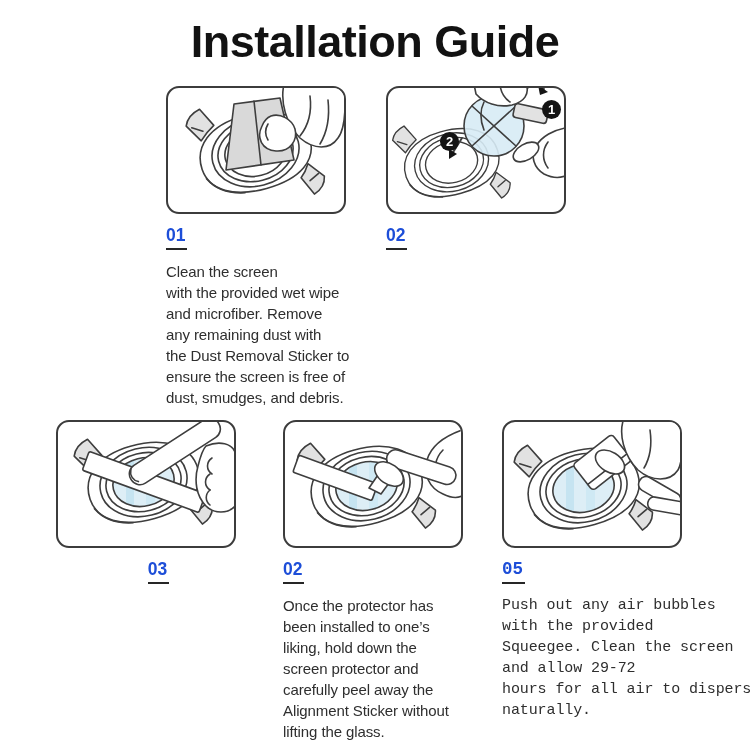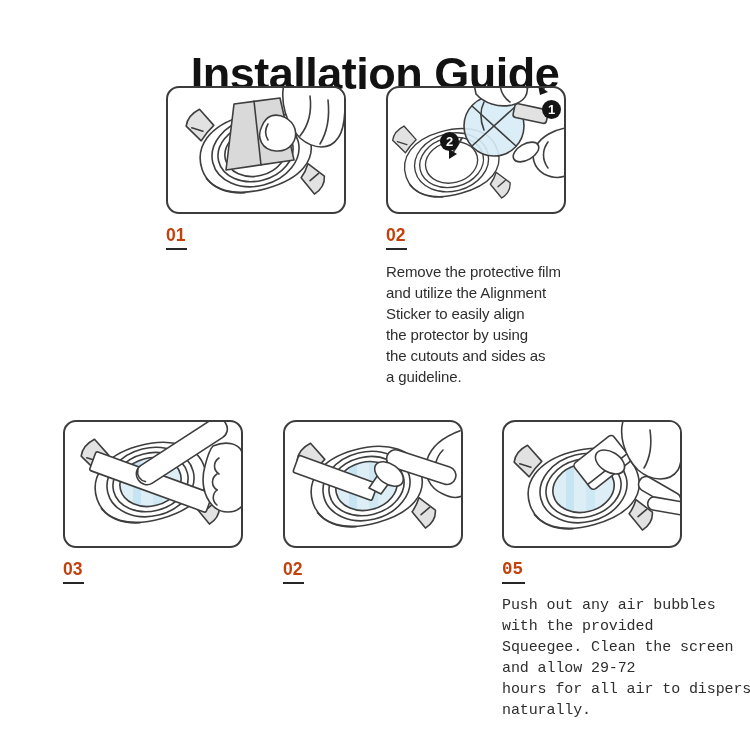--- a/index.html
+++ b/index.html
@@ -2,35 +2,35 @@
 <html><head>
 <meta charset="utf-8">
 <style>
   html,body{margin:0;padding:0;}
   body{
     width:750px;height:750px;position:relative;background:#ffffff;
     font-family:"Liberation Sans", sans-serif;color:#2d2d2d;overflow:hidden;
   }
   .title{
     position:absolute;top:16px;left:0;width:750px;text-align:center;
-    font-size:45px;font-weight:bold;color:#121212;letter-spacing:-0.5px;margin-top:32px;
+    font-size:45px;font-weight:bold;color:#121212;letter-spacing:-0.5px;
   }
   .step{position:absolute;}
   #step1{left:166px;top:86px;width:210px;}
   #step2{left:386px;top:86px;width:210px;}
-  #step3{left:63px; top:420px;width:205px;}
+  #step3{left:56px; top:420px;width:205px;text-align:center;}
   #step4{left:283px;top:420px;width:205px;}
   #step5{left:502px;top:420px;width:205px;font-family:Liberation Mono, monospace;}
   .figure{
     box-sizing:border-box;width:180px;height:128px;border:2px solid #3c3c3c;
     border-radius:13px;background:#ffffff;position:relative;overflow:hidden;
   }
   .figure svg{position:absolute;left:0;top:0;}
   .num{
-    display:inline-block;margin-top:12px;font-size:17.5px;font-weight:bold;color:#c2410c;
+    display:inline-block;margin-top:12px;font-size:17.5px;font-weight:bold;color:#1d4ed8;
     border-bottom:2.5px solid #262626;padding:0 2px 3px 0;line-height:1.1;
   }
   .desc{
     margin-top:11px;font-size:15px;line-height:21px;color:#2e2e2e;
     white-space:pre;letter-spacing:-0.1px;
   }
   .badge{
     position:absolute;width:19px;height:19px;border-radius:50%;background:#141414;
     color:#ffffff;font-size:13px;font-weight:bold;display:flex;align-items:center;
     justify-content:center;line-height:1;
@@ -92,20 +92,27 @@
       <g>
         <path class="wh" d="M116,-4 C112,14 118,36 132,50 C146,62 162,62 170,50 C176,42 177,28 177,16 L177,-4 Z"></path>
         <path class="ln" d="M132,48 C140,38 144,24 142,8"></path>
         <path class="ln" d="M152,56 C158,46 162,30 160,12"></path>
         <path class="wh" d="M94,38 C88,50 94,62 108,63 C122,64 130,52 127,41 C124,31 112,25 103,28 C98,30 96,33 94,38 Z"></path>
         <path class="ln" d="M100,36 C97,41 97,47 100,52"></path>
       </g>
     </svg>
   </div>
   <div class="num">01</div>
+  <div class="desc">Clean the screen
+with the provided wet wipe
+and microfiber. Remove
+any remaining dust with
+the Dust Removal Sticker to
+ensure the screen is free of
+dust, smudges, and debris.</div>
 </div>
 
 <div class="step" id="step2">
   <div class="figure">
     <svg width="176" height="124" viewBox="0 0 176 124">
       <g transform="translate(64,76) rotate(-14) scale(0.85)">
         <use href="#watchBody"></use>
           <use href="#watchRings"></use>
       </g>
       <g>
@@ -130,26 +137,20 @@
         <path class="ln" d="M112,-3 C113,5 116,10 122,14"></path>
         <path class="wh" d="M177,40 C166,42 154,48 148,58 C142,68 146,80 156,86 C164,90 172,90 177,88 Z"></path>
         <path class="ln" d="M160,54 C154,62 154,72 160,80"></path>
         <ellipse class="wh" cx="138" cy="64" rx="14" ry="8" transform="rotate(-30 138 64)"></ellipse>
       </g>
     </svg>
     <div class="badge" style="left:154px;top:12px;">1</div>
     <div class="badge" style="left:52px;top:44px;">2</div>
   </div>
   <div class="num">02</div>
-  <div class="desc">Remove the protective film
-and utilize the Alignment
-Sticker to easily align
-the protector by using
-the cutouts and sides as
-a guideline.</div>
 </div>
 
 <div class="step" id="step3">
   <div class="figure">
     <svg width="176" height="124" viewBox="0 0 176 124">
       <g transform="translate(86,62) rotate(-14)">
         <use href="#watchBody"></use>
           <use href="#screenBlue"></use>
           <use href="#watchRings"></use>
       </g>
@@ -191,20 +192,27 @@
         <path class="wh" d="M177,8 C160,14 146,24 142,38 C138,52 144,66 158,72 C166,76 173,76 177,74 Z"></path>
         <path class="ln" d="M158,28 C150,36 148,48 152,58"></path>
         <g transform="translate(102,34) rotate(18)">
           <rect class="wh" x="0" y="-9" width="72" height="18" rx="9"></rect>
         </g>
         <ellipse class="wh" cx="104" cy="52" rx="16" ry="10" transform="rotate(35 104 52)"></ellipse>
       </g>
     </svg>
   </div>
   <div class="num">02</div>
+  <div class="desc">Once the protector has
+been installed to one’s
+liking, hold down the
+screen protector and
+carefully peel away the
+Alignment Sticker without
+lifting the glass.</div>
 </div>
 
 <div class="step" id="step5">
   <div class="figure">
     <svg width="176" height="124" viewBox="0 0 176 124">
       <g transform="translate(80,68) rotate(-14)">
         <use href="#watchBody"></use>
           <use href="#screenBlue"></use>
           <use href="#watchRings"></use>
       </g>

